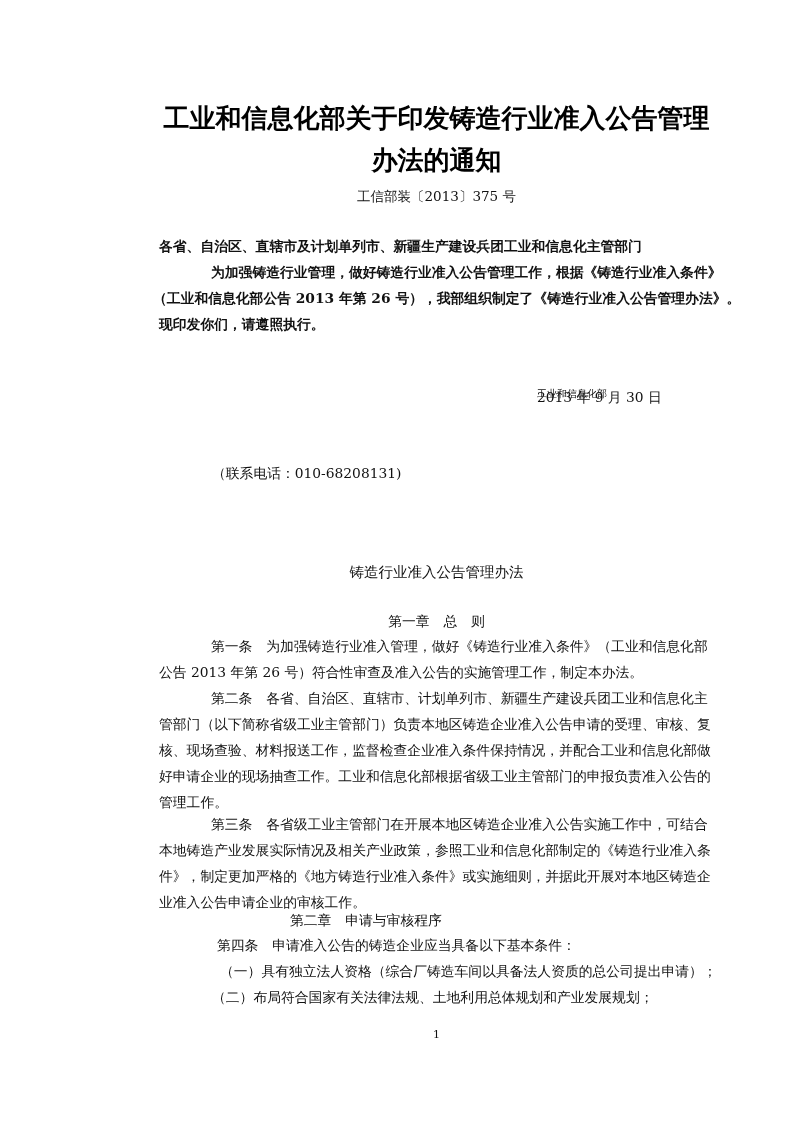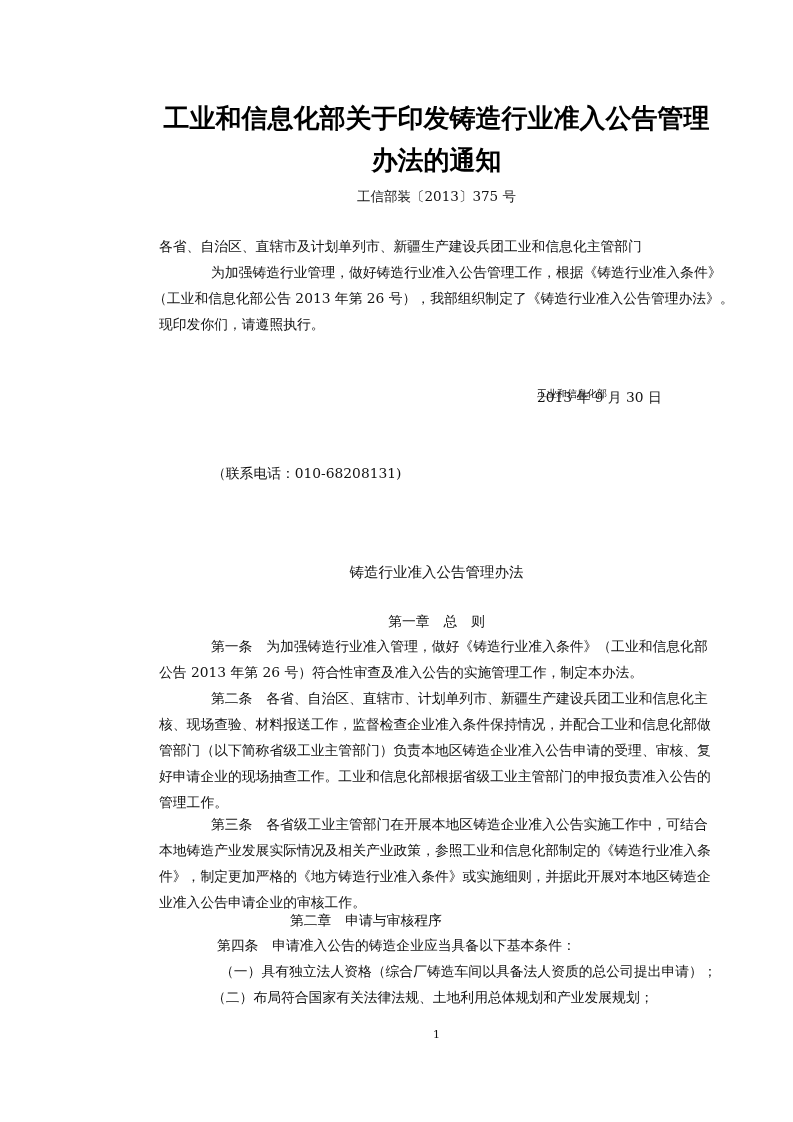--- a/index.html
+++ b/index.html
@@ -16,43 +16,43 @@
     .center { left: 0; width: 793px; text-align: center; font-size: 13.8px; }
     .pagenum { font-size: 11px; left: 0; width: 793px; text-align: center; }
   </style>
 </head>
 <body>
 
 <div class="abs title" style="top:103px;">工业和信息化部关于印发铸造行业准入公告管理</div>
 <div class="abs title" style="top:145px;">办法的通知</div>
 <div class="abs docno" style="top:188px;">工信部装〔2013〕375 号</div>
 
-<div class="abs p" style="top:233px;">
+<div class="abs p" style="top:233px;font-weight:bold;">
   <span class="line">各省、自治区、直辖市及计划单列市、新疆生产建设兵团工业和信息化主管部门</span>
   <span class="line" style="padding-left:52px;">为加强铸造行业管理，做好铸造行业准入公告管理工作，根据《铸造行业准入条件》</span>
   <span class="line" style="margin-left:-6px;">（工业和信息化部公告 2013 年第 26 号），我部组织制定了《铸造行业准入公告管理办法》。</span>
   <span class="line">现印发你们，请遵照执行。</span>
 </div>
 
 <div class="abs" style="top:387px; left:497px; font-size:10px;">工业和信息化部</div>
 <div class="abs" style="top:389px; left:497px; font-size:13.8px;">2013 年 9 月 30 日</div>
 <div class="abs" style="top:465px; left:172px; font-size:13.8px;">（联系电话：010-68208131)</div>
 
 <div class="abs sub-title" style="top:563px;">铸造行业准入公告管理办法</div>
 <div class="abs center" style="top:613px;">第一章　总　则</div>
 
 <div class="abs p" style="top:633px;">
   <span class="line" style="padding-left:52px;">第一条　为加强铸造行业准入管理，做好《铸造行业准入条件》（工业和信息化部</span>
   <span class="line">公告 2013 年第 26 号）符合性审查及准入公告的实施管理工作，制定本办法。</span>
 </div>
 
 <div class="abs p" style="top:685px;">
   <span class="line" style="padding-left:52px;">第二条　各省、自治区、直辖市、计划单列市、新疆生产建设兵团工业和信息化主</span>
+  <span class="line">管部门（以下简称省级工业主管部门）负责本地区铸造企业准入公告申请的受理、审核、复</span>
   <span class="line">核、现场查验、材料报送工作，监督检查企业准入条件保持情况，并配合工业和信息化部做</span>
-  <span class="line">管部门（以下简称省级工业主管部门）负责本地区铸造企业准入公告申请的受理、审核、复</span>
   <span class="line">好申请企业的现场抽查工作。工业和信息化部根据省级工业主管部门的申报负责准入公告的</span>
   <span class="line">管理工作。</span>
 </div>
 
 <div class="abs p" style="top:811px;">
   <span class="line" style="padding-left:52px;">第三条　各省级工业主管部门在开展本地区铸造企业准入公告实施工作中，可结合</span>
   <span class="line">本地铸造产业发展实际情况及相关产业政策，参照工业和信息化部制定的《铸造行业准入条</span>
   <span class="line">件》，制定更加严格的《地方铸造行业准入条件》或实施细则，并据此开展对本地区铸造企</span>
   <span class="line">业准入公告申请企业的审核工作。</span>
 </div>

